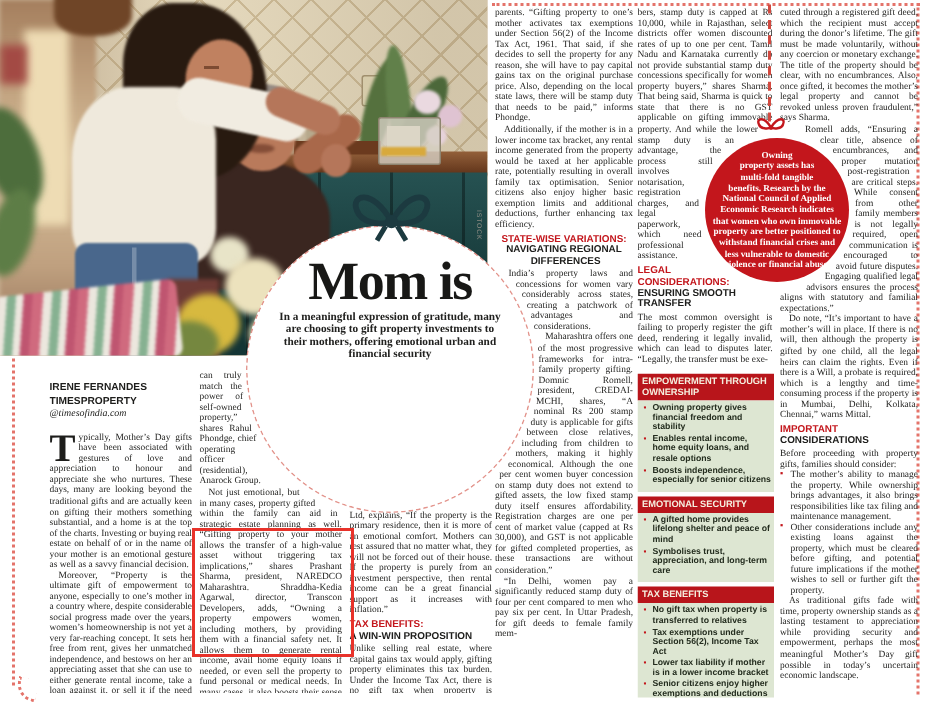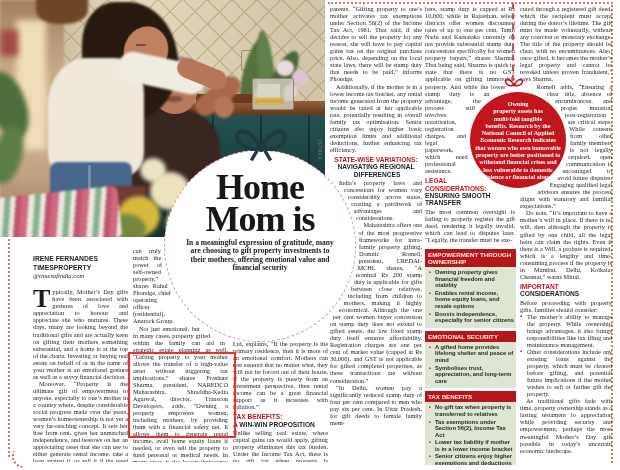--- a/index.html
+++ b/index.html
@@ -184,24 +184,23 @@
 
   <svg class="gift-bow" viewBox="0 0 60 44">
     <path d="M30 30 C16 6 2 12 6 22 C9 31 22 33 30 30 Z" fill="none" stroke="#1c3a40" stroke-width="4"></path>
     <path d="M30 30 C44 6 58 12 54 22 C51 31 38 33 30 30 Z" fill="none" stroke="#1c3a40" stroke-width="4"></path>
     <circle cx="30" cy="30" r="4.5" fill="#1c3a40"></circle>
     <path d="M26 33 L20 43 M34 33 L40 43" stroke="#1c3a40" stroke-width="3.5" fill="none"></path>
   </svg>
 
   <div class="wcircle">
     <div class="wtitle">
-      <span>Home</span>
       <span>Mom is</span>
     </div>
-    <p class="standfirst">In a meaningful expression of gratitude, many are choosing to gift property investments to their mothers, offering emotional value and financial security</p>
+    <p class="standfirst">In a meaningful expression of gratitude, many are choosing to gift property investments to their mothers, offering emotional urban and financial security</p>
   </div>
 
   <div class="col" id="col1">
     <div class="byline">IRENE FERNANDES</div>
     <div class="byline">TIMESPROPERTY</div>
     <div class="handle">@timesofindia.com</div>
     <p><span class="dropcap">T</span><span>ypically, Mother’s Day gifts have been associated with gestures of love and appreciation to honour and appreciate she who nurtures. These days, many are looking beyond the traditional gifts and are actually keen on gifting their mothers something substantial, and a home is at the top of the charts. Investing or buying real estate on behalf of or in the name of your mother is an emotional gesture as well as a savvy financial decision.</span></p>
     <p class="ind">Moreover, “Property is the ultimate gift of empowerment to anyone, especially to one’s mother in a country where, despite considerable social progress made over the years, women’s homeownership is not yet a very far-reaching concept. It sets her free from rent, gives her unmatched independence, and bestows on her an appreciating asset that she can use to either generate rental income, take a loan against it, or sell it if the need arises. Few gifts</p>
   </div>
 

